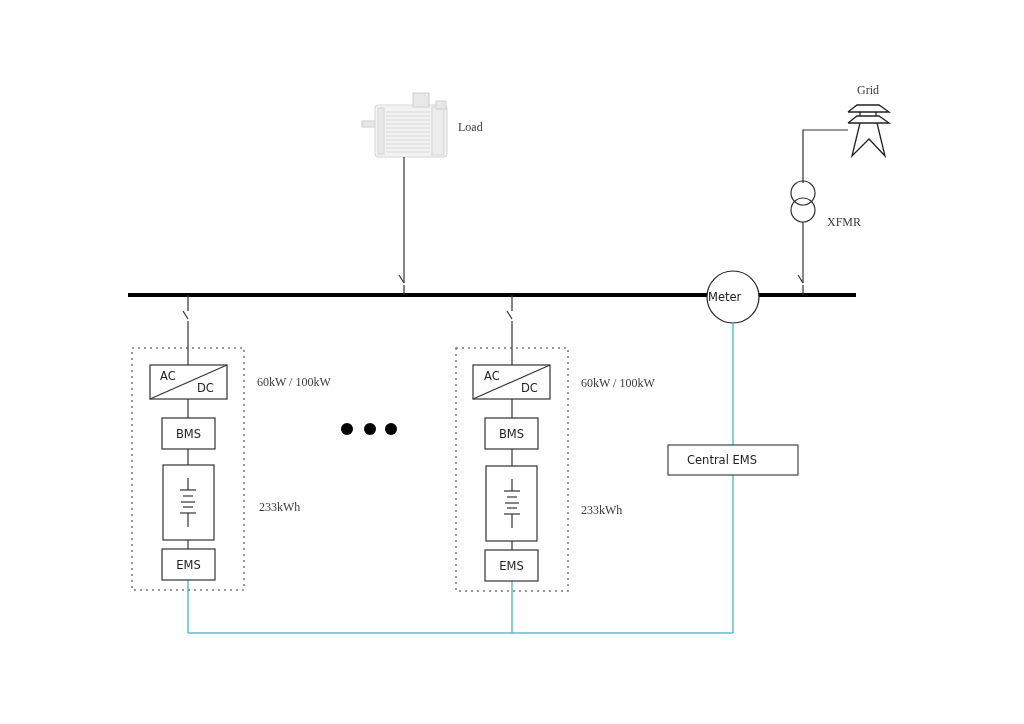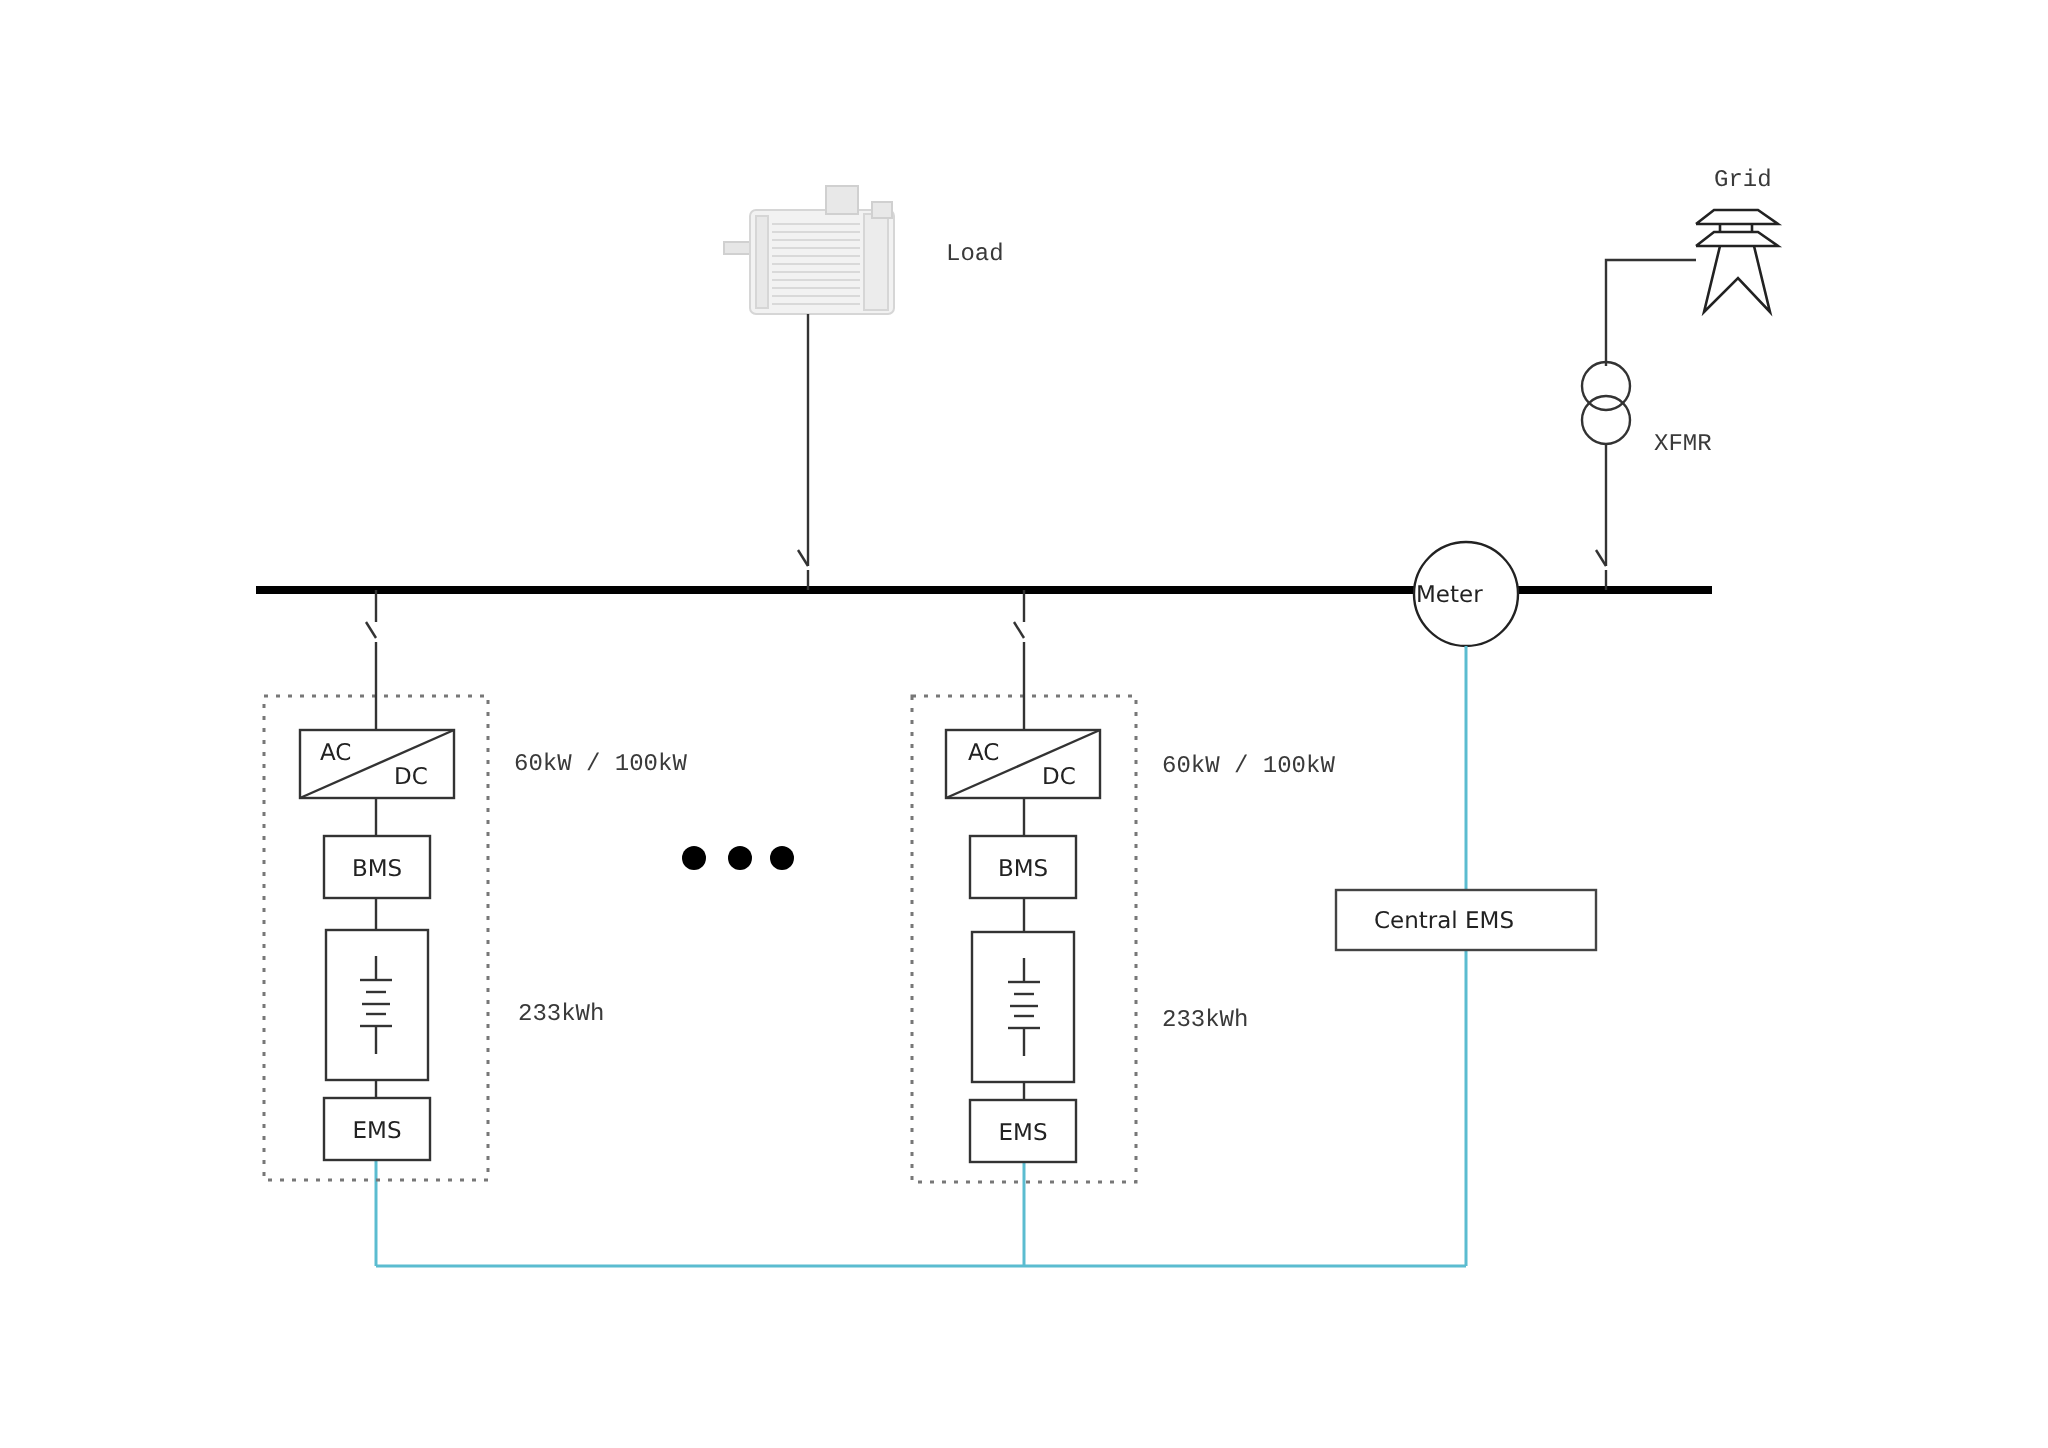--- a/index.html
+++ b/index.html
@@ -1,20 +1,20 @@
 <!DOCTYPE html>
 <html><head>
 <meta charset="utf-8">
 <style>
   html, body { margin:0; padding:0; background:#ffffff; }
   body { width:1024px; height:724px; position:relative; overflow:hidden;
          font-family:"DejaVu Sans", sans-serif; }
   svg { position:absolute; left:0; top:0; }
   .lbl { position:absolute; font-size:12px; color:#3a3a3a; white-space:nowrap;
-         font-family:Liberation Mono, monospace; }
+         font-family:Liberation Serif, serif; }
   .boxlbl { position:absolute; font-size:11.5px; color:#222; text-align:center;
             font-family:"DejaVu Sans", sans-serif; }
 </style>
 </head>
 <body>
 
 <svg width="1024" height="724" viewBox="0 0 1024 724">
 
   <line x1="128" y1="295" x2="856" y2="295" stroke="#000" stroke-width="4"></line>
 
@@ -126,21 +126,21 @@
     </g>
   </g>
 
   <g fill="#000">
     <circle cx="347" cy="429" r="6"></circle>
     <circle cx="370" cy="429" r="6"></circle>
     <circle cx="391" cy="429" r="6"></circle>
   </g>
 </svg>
 
-<div class="lbl" style="left:458px; top:120px;margin-left:15px;">Load</div>
+<div class="lbl" style="left:458px; top:120px;">Load</div>
 <div class="lbl" style="left:857px; top:83px;">Grid</div>
 <div class="lbl" style="left:827px; top:215px;">XFMR</div>
 <div class="boxlbl" style="left:708px; top:290px; width:28px; color:#222;">Meter</div>
 <div class="boxlbl" style="left:668px; top:453px; width:108px;">Central EMS</div>
 
 <div class="boxlbl" style="left:160px; top:369px;">AC</div>
 <div class="boxlbl" style="left:197px; top:381px;">DC</div>
 <div class="lbl" style="left:257px; top:375px;">60kW / 100kW</div>
 <div class="boxlbl" style="left:162px; top:427px; width:53px;">BMS</div>
 <div class="lbl" style="left:259px; top:500px;">233kWh</div>

